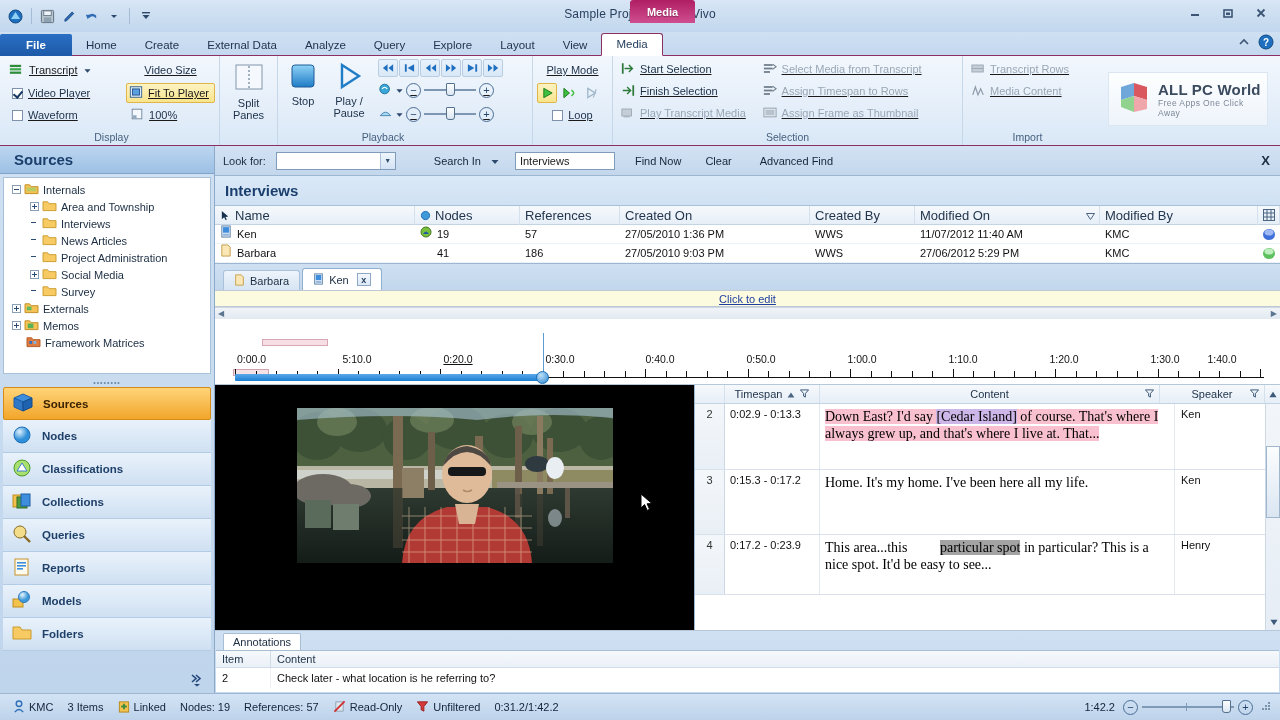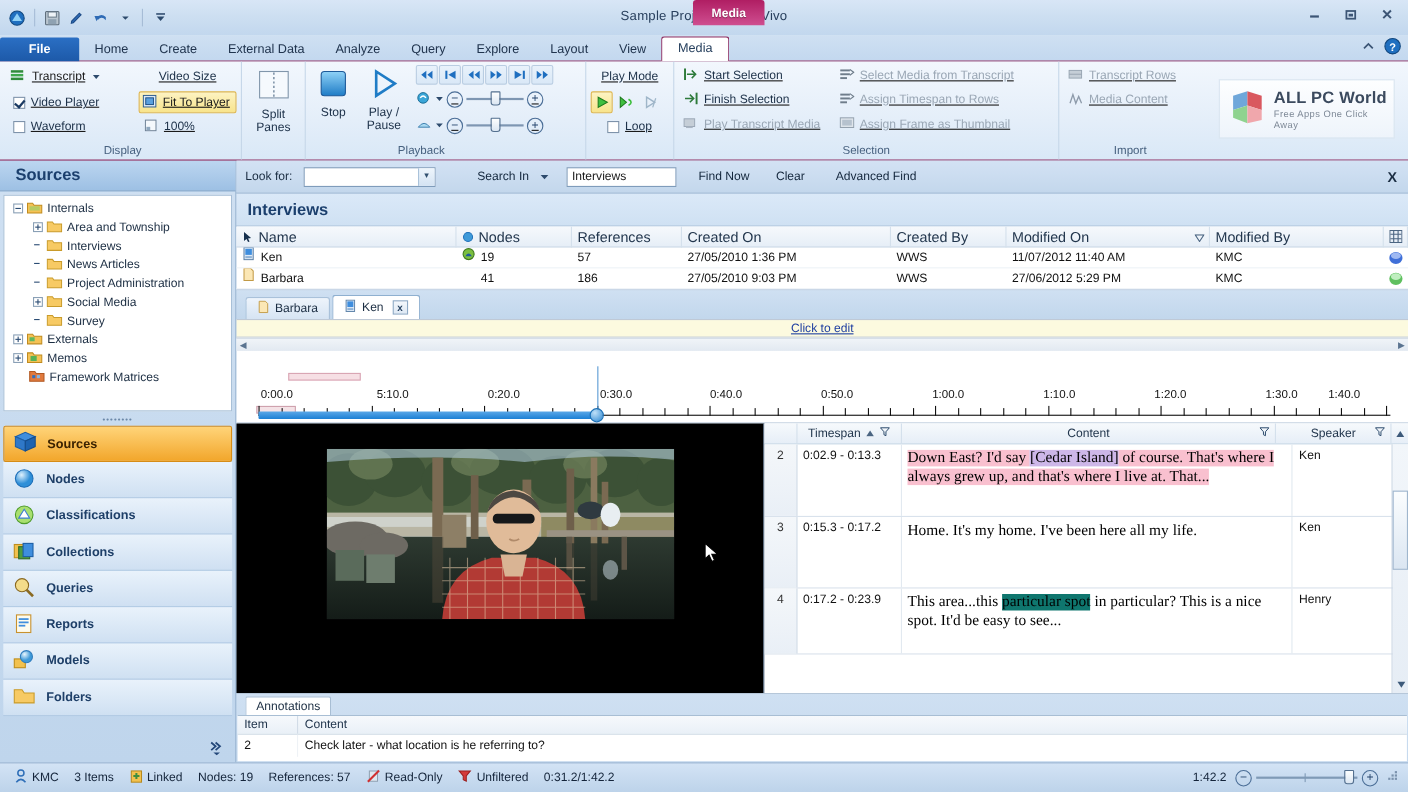--- a/index.html
+++ b/index.html
@@ -202,21 +202,21 @@
   .t-head .th { display:flex; align-items:center; justify-content:center; gap:5px; border-right:1px solid #d4e0ec; position:relative; }
   .t-rows { flex:1; overflow:hidden; }
   .t-row { display:flex; border-bottom:1px solid #d9e2ec; font-size:11px; }
   .t-num { width:30px; background:linear-gradient(#f4f7fa,#e9eff6); border-right:1px solid #ccd8e4; text-align:center; padding-top:4px; color:#333; font-size:11px; }
   .t-span { width:95px; border-right:1px solid #e2e9f0; padding:4px 0 0 5px; font-size:11px; color:#111; }
   .t-content { flex:1; border-right:1px solid #e2e9f0; padding:4px 6px 4px 5px;
                font-family:"Liberation Serif", serif; font-size:14px; line-height:17px; color:#000; }
   .t-speaker { width:105px; padding:4px 0 0 6px; font-size:11px; color:#111; }
   .hl-pink { background:#f9c0cf; }
   .hl-purple { background:#cdb7e8; }
-  .hl-blue { background:#0f766e; }
+  .hl-blue { background:#a3a3a3;margin-left:29px; }
   .vs-btn { width:15px; height:15px; display:flex; align-items:center; justify-content:center; font-size:7px; color:#3d5a7a; }
   .vs-thumb { position:absolute; right:0; top:42px; width:14px; height:72px; background:linear-gradient(#fbfdfe,#dbe6f2); border:1px solid #9fb6cd; }
 
   
   .annot { height:62px; background:linear-gradient(#cfe0f2,#c5d9ee); display:flex; flex-direction:column; }
   .annot-tabs { height:19px; display:flex; align-items:flex-end; padding-left:8px; }
   .annot-tab { height:17px; padding:0 9px; background:#fff; border:1px solid #a8bed4; border-bottom:none; border-radius:2px 2px 0 0; font-size:11px; display:flex; align-items:center; color:#1b2d42; }
   .annot-body { flex:1; background:#fff; border-top:1px solid #a8bed4; margin:0 1px 1px 1px; }
   .ann-hd { display:flex; height:17px; background:linear-gradient(#f6f9fc,#e9f0f7); border-bottom:1px solid #d2dce7; font-size:11px; color:#22364d; }
   .ann-hd div { padding-left:6px; line-height:17px; }
@@ -988,21 +988,21 @@
         <a href="#">Click to edit</a>
       </div>
 
       <div class="timeline">
 
         <div class="ann-bar" style="left:47px; top:32px; width:66px;"></div>
         <div class="ann-bar" style="left:18px; top:62px; width:36px; background:#f4e2e6; border-color:#cfa2ae;"></div>
 
         <div class="tick-lbl" style="left:22px;transform:none;">0:00.0</div>
         <div class="tick-lbl" style="left:142px;">5:10.0</div>
-        <div class="tick-lbl" style="left:243px;">0:20.0</div>
+        <div class="tick-lbl" style="left:243px;text-decoration:underline;">0:20.0</div>
         <div class="tick-lbl" style="left:345px;">0:30.0</div>
         <div class="tick-lbl" style="left:445px;">0:40.0</div>
         <div class="tick-lbl" style="left:546px;">0:50.0</div>
         <div class="tick-lbl" style="left:647px;">1:00.0</div>
         <div class="tick-lbl" style="left:748px;">1:10.0</div>
         <div class="tick-lbl" style="left:849px;">1:20.0</div>
         <div class="tick-lbl" style="left:950px;">1:30.0</div>
         <div class="tick-lbl" style="left:1007px;">1:40.0</div>
 
         <div class="axis"></div>

